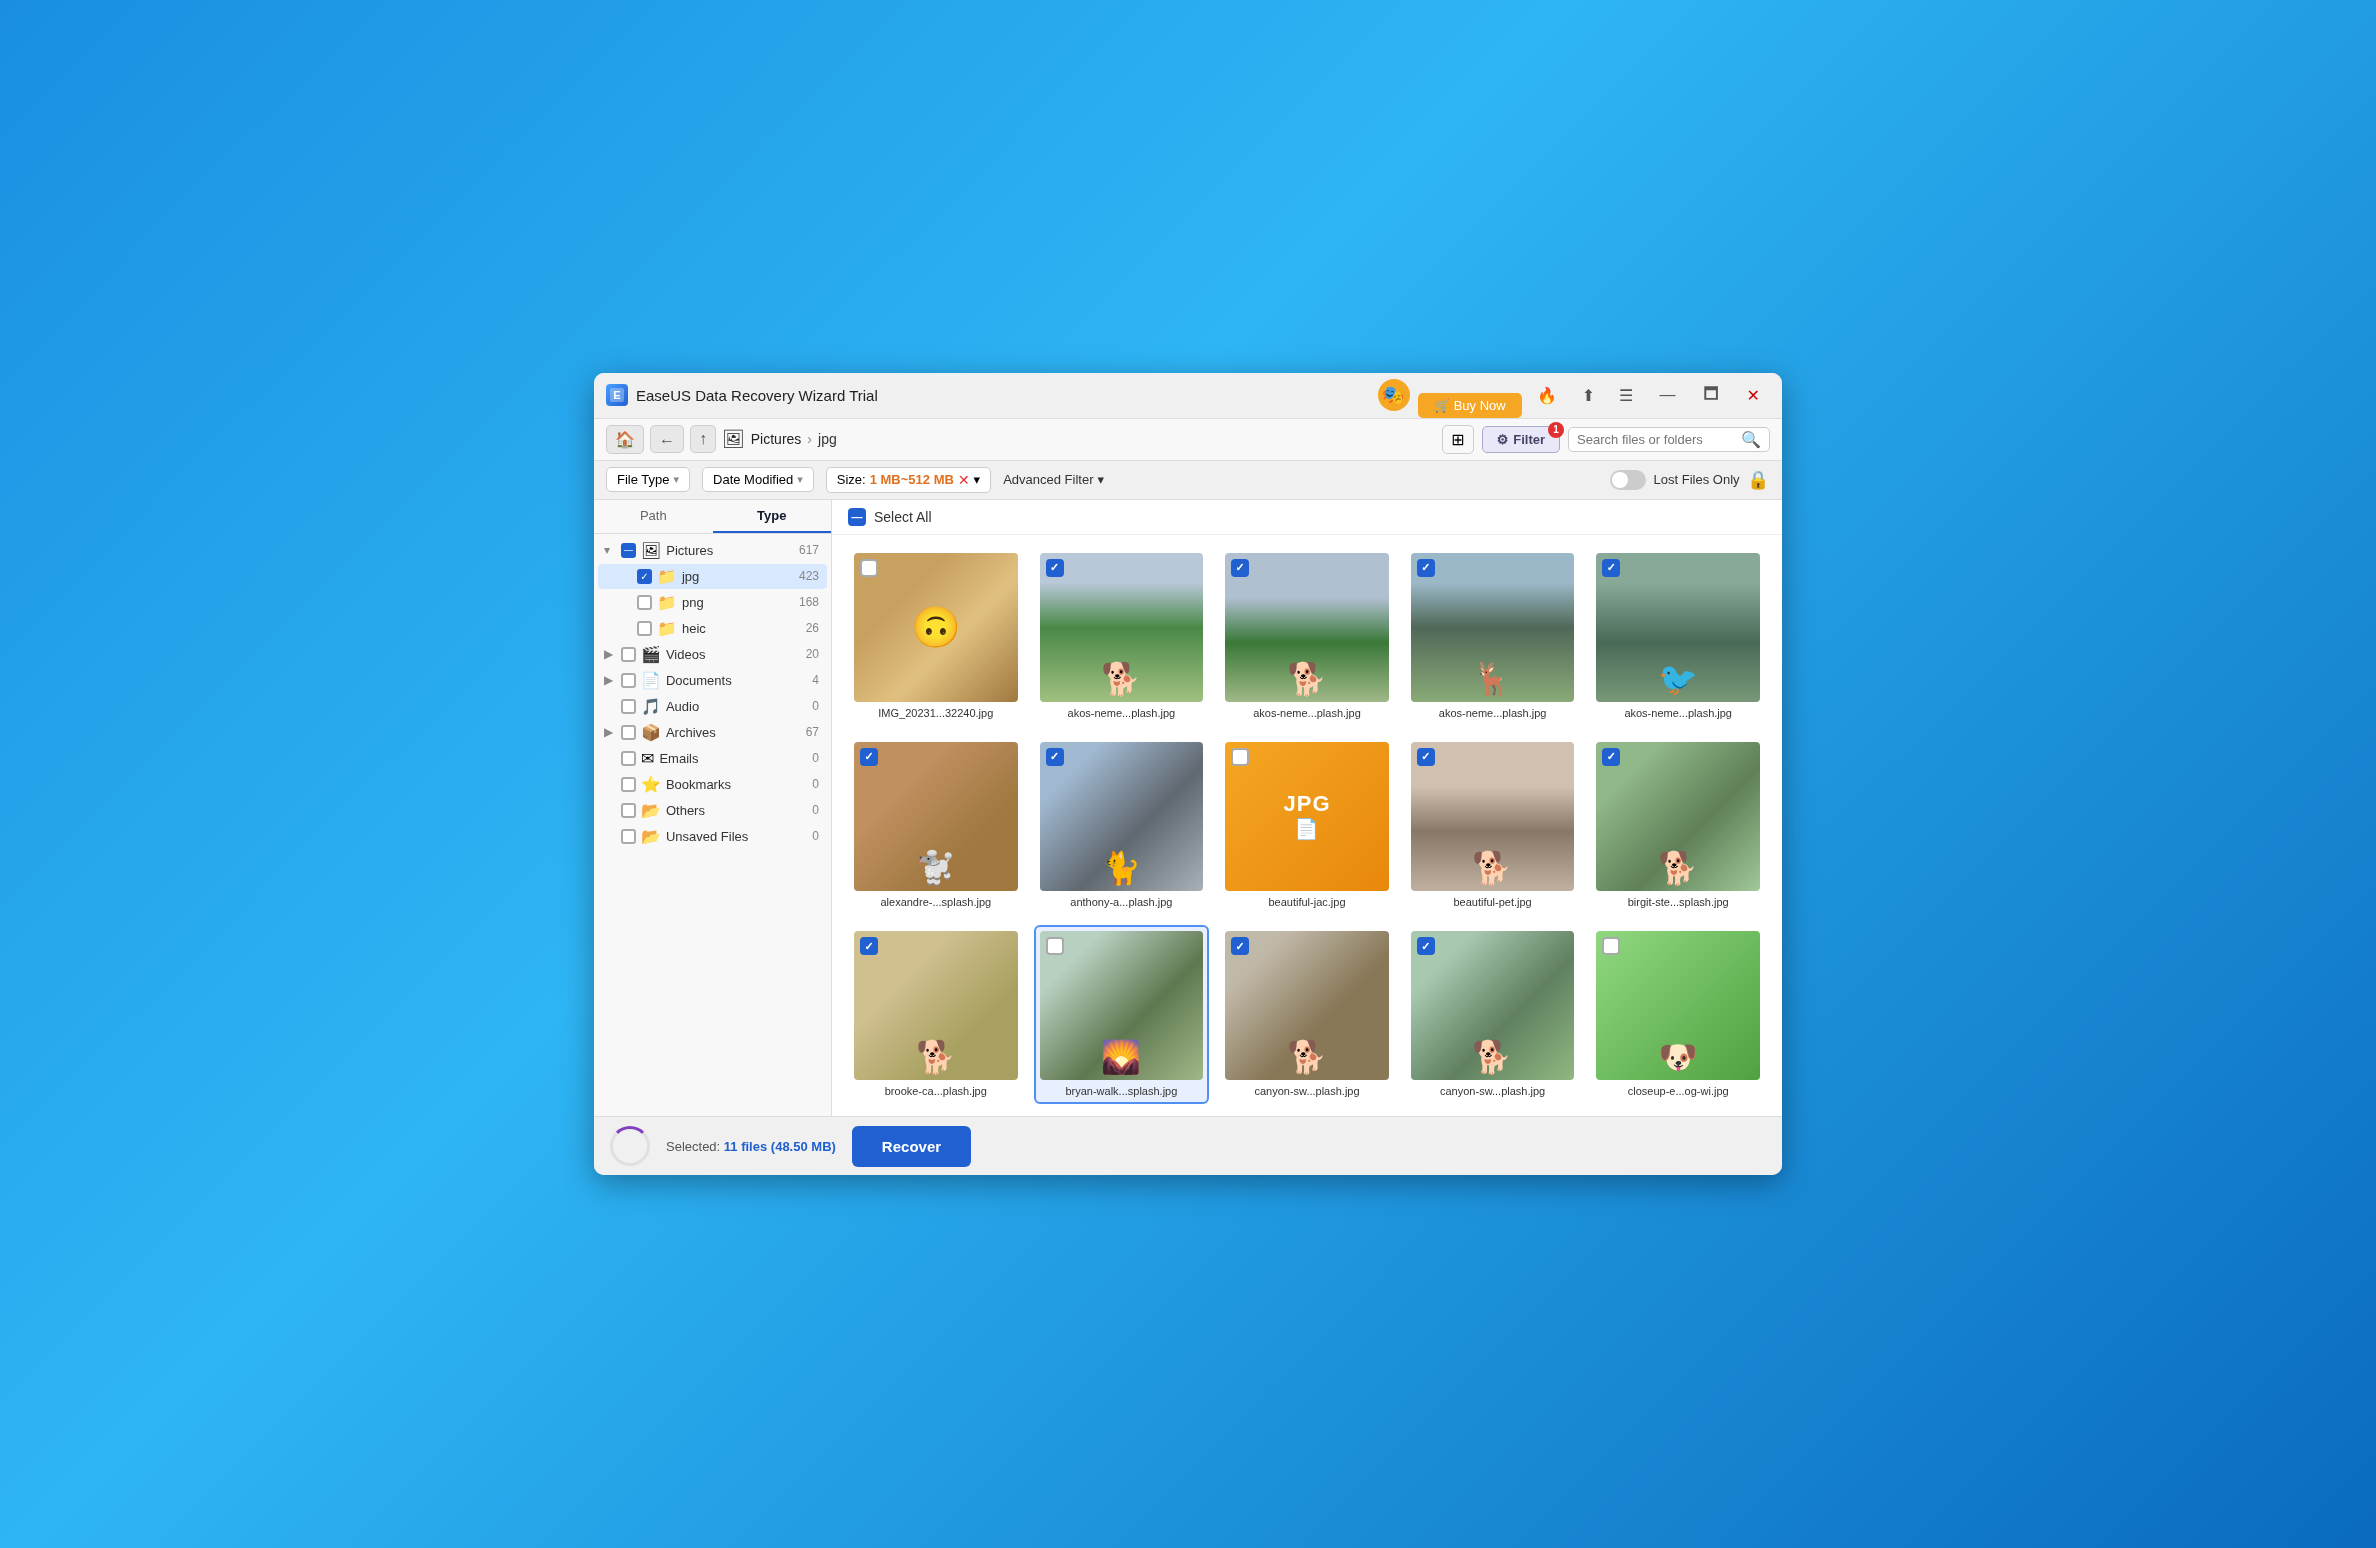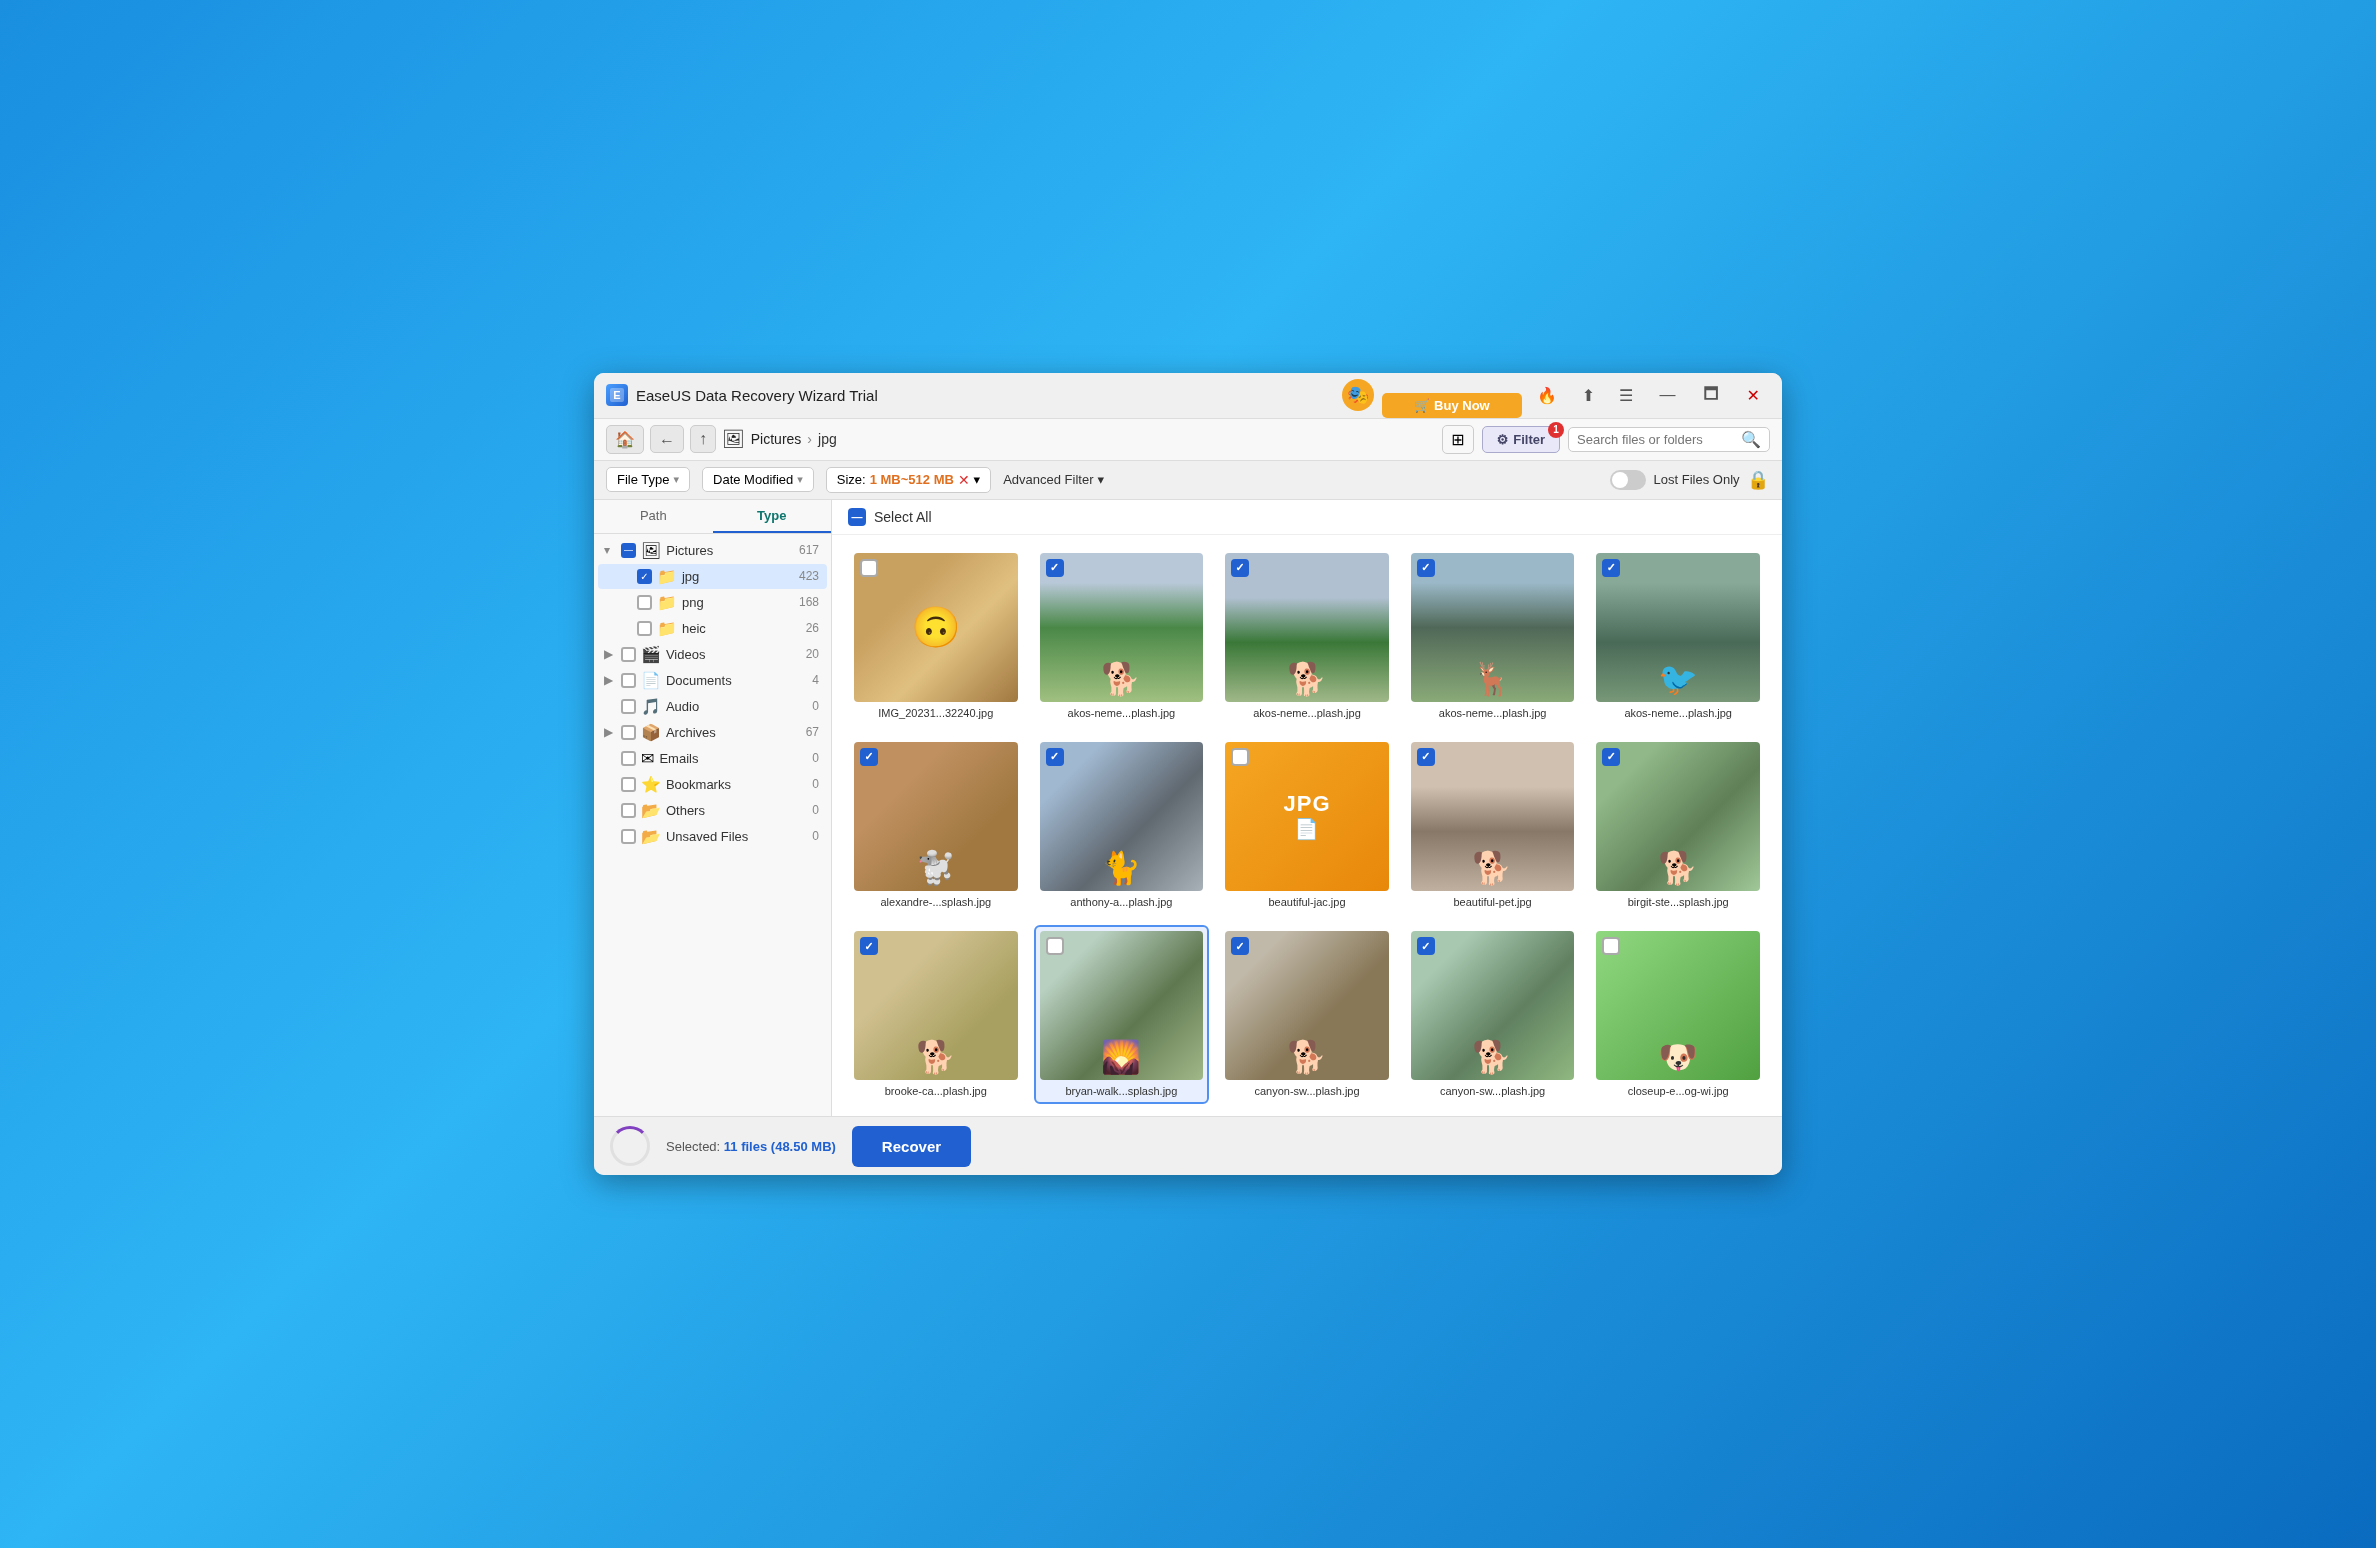--- a/index.html
+++ b/index.html
@@ -50,23 +50,23 @@
       border-radius: 50%;
       width: 32px; height: 32px;
       display: flex; align-items: center; justify-content: center;
       font-size: 18px;
     }
     .buy-now-btn {
       background: #f5a623;
       color: white;
       border: none;
       border-radius: 5px;
-      padding: 5px 32px;
+      padding: 5px 16px;
       font-size: 13px;
-      font-weight: bold;
+      font-weight: normal;
       cursor: pointer;
       display: flex; align-items: center; gap: 5px; margin-top: 20px;
     }
     .title-icon-btn {
       background: none; border: none; cursor: pointer;
       font-size: 16px; color: #555; padding: 4px 8px;
       border-radius: 4px;
     }
     .win-btn {
       background: none; border: none; cursor: pointer;
@@ -193,21 +193,21 @@
       display: flex;
       border-bottom: 1px solid #ddd;
       margin-bottom: 4px;
     }
     .sidebar-tab {
       flex: 1; text-align: center;
       padding: 8px 12px; font-size: 13px; cursor: pointer;
       color: #666; border-bottom: 2px solid transparent;
     }
     .sidebar-tab.active {
-      color: #0f766e; border-bottom-color: #2060d0; font-weight: 600;
+      color: #0f172a; border-bottom-color: #2060d0; font-weight: 600;
     }
     .tree-item {
       display: flex; align-items: center;
       padding: 3px 8px 3px 6px;
       font-size: 13px; cursor: pointer;
       border-radius: 4px; margin: 1px 4px;
     }
     .tree-item.selected { background: #d8e8ff; }
     .tree-item.sub { padding-left: 22px; }
     .tree-checkbox {

